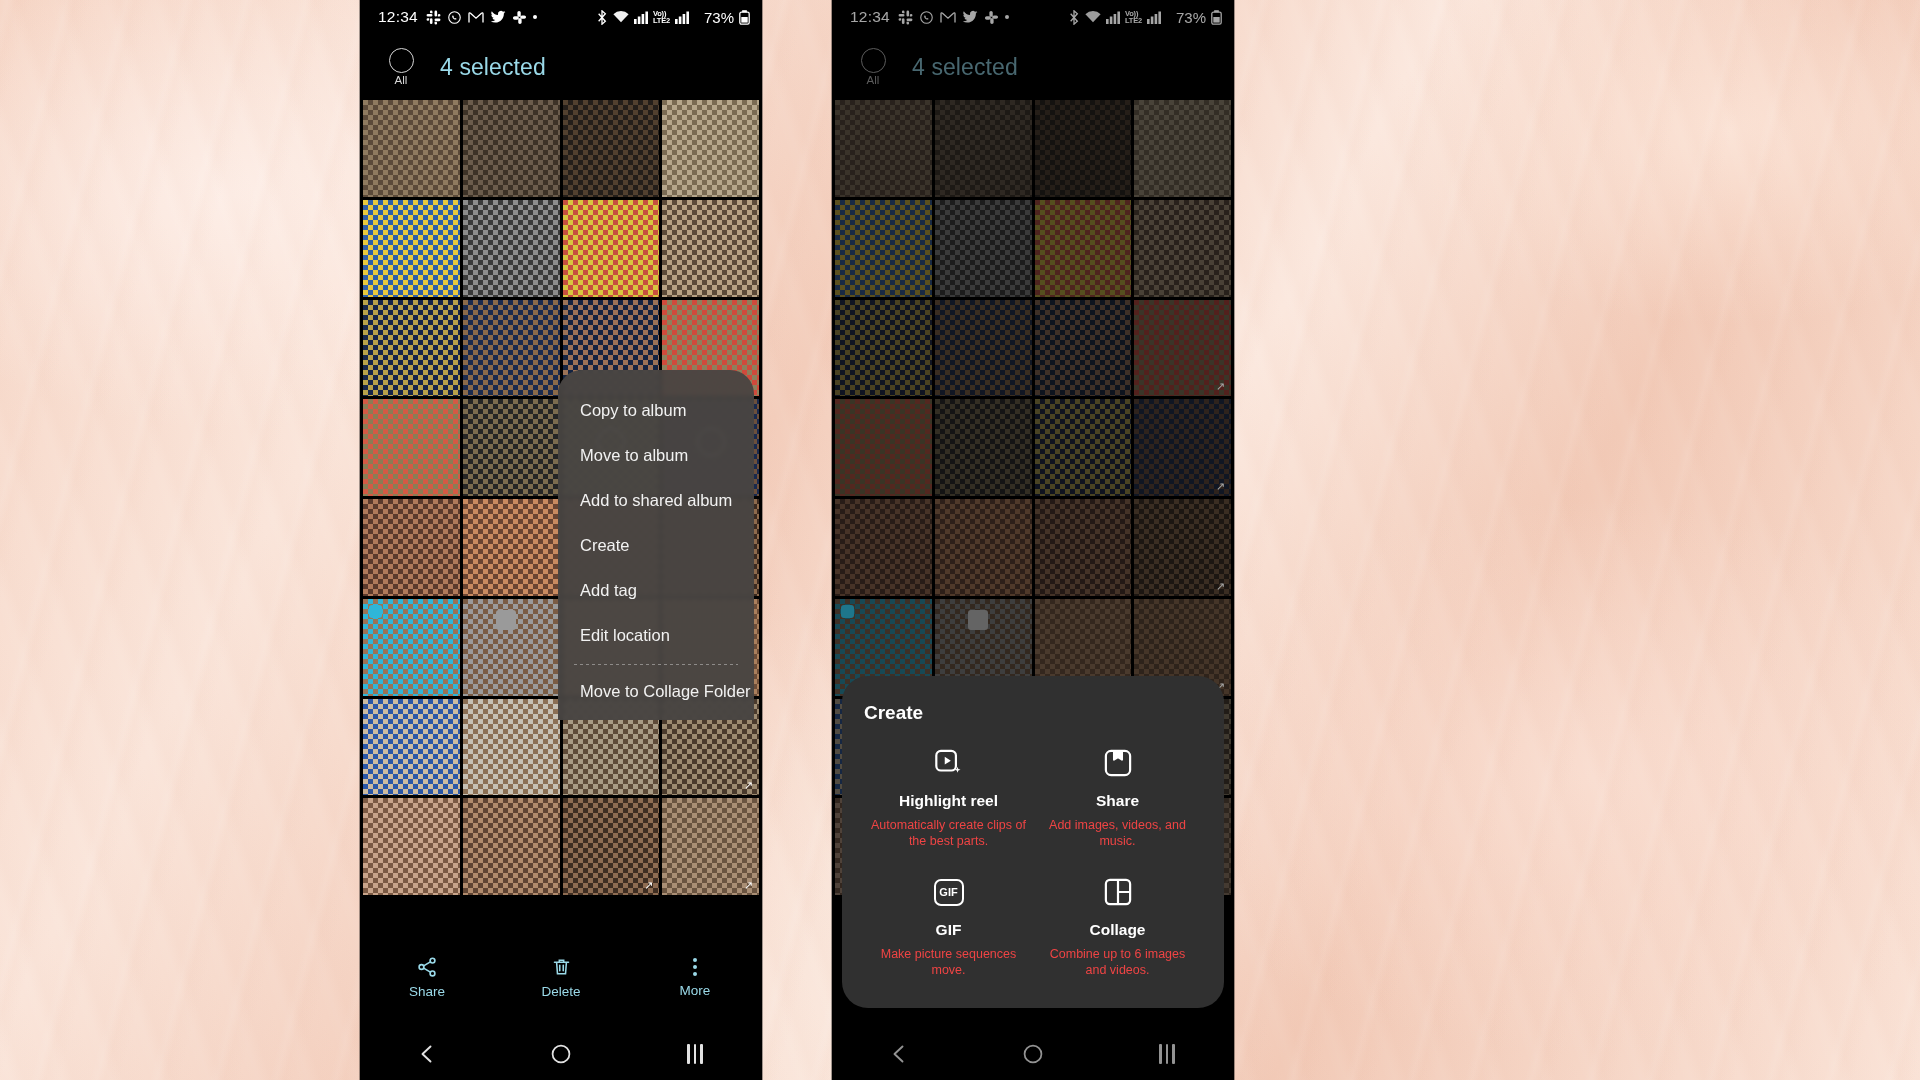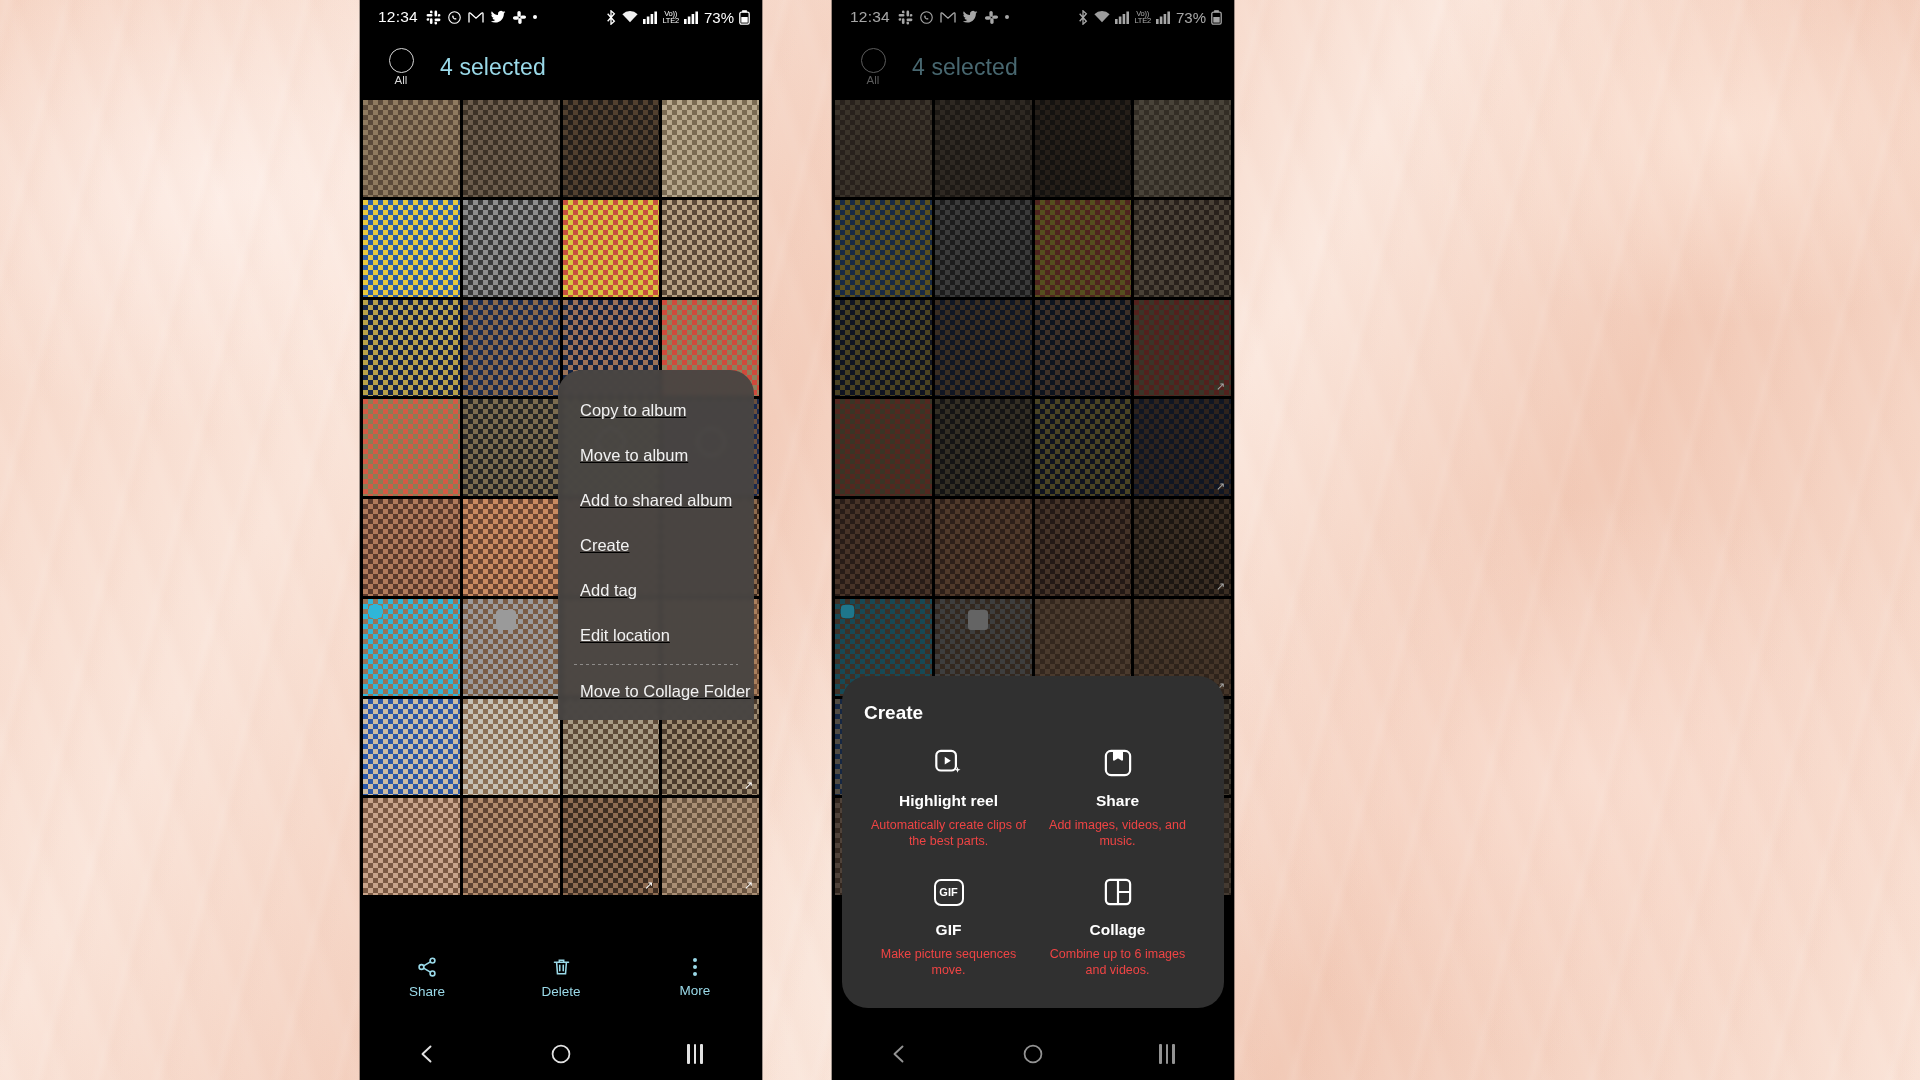--- a/index.html
+++ b/index.html
@@ -56,22 +56,22 @@
     height:34px;display:flex;align-items:center;
     padding:0 12px 0 18px;color:#fff;font-size:15px;gap:7px;
     position:relative;z-index:5;
   }
   .statusbar .clock{font-size:15.5px;letter-spacing:.2px;margin-right:2px;}
   .sb-left{display:flex;align-items:center;gap:6px;}
   .sb-right{display:flex;align-items:center;gap:5px;margin-left:auto;}
   .sb-ic{display:inline-flex;align-items:center;}
   .sb-ic svg{display:block;}
   .dotmark{width:4px;height:4px;border-radius:50%;background:#fff;display:inline-block;}
-  .volte{font-size:7.5px;line-height:7px;text-align:center;font-weight:normal;letter-spacing:-.2px;}
-  .battpct{font-size:15px;margin-left:1px;}
+  .volte{font-size:7.5px;line-height:7px;font-weight:bold;letter-spacing:-.2px;}
+  .battpct{font-size:15px;margin-left:10px;}
 
   
   .sel-header{
     height:66px;display:flex;align-items:center;padding:0 0 0 22px;gap:20px;
     position:relative;z-index:4;background:#000;
   }
   .all-btn{display:flex;flex-direction:column;align-items:center;width:38px;}
   .all-circle{
     width:25px;height:25px;border-radius:50%;
     border:1.6px solid #d6d6d6;box-sizing:border-box;
@@ -137,21 +137,20 @@
   .nav-lines i{width:2.5px;height:20px;background:#e2e2e2;display:block;border-radius:1px;}
 
   
   .popup{
     position:absolute;left:198px;top:370px;width:196px;
     background:rgba(71,68,66,0.94);
     border-radius:24px 24px 0 0;
     padding:18px 0 6px 0;z-index:10;
     backdrop-filter:blur(2px);
     overflow:hidden;
-    text-decoration:underline;
   }
   .popup-item{
     color:#f2f2f2;font-size:16.5px;padding:13px 0 13px 22px;white-space:nowrap;
   }
   .popup-div{height:1px;margin:6px 16px 4px 16px;
     background:repeating-linear-gradient(to right,#8e8b89 0 3px,transparent 3px 6px);}
 
   
   .scrim{
     position:absolute;inset:0;background:rgba(0,0,0,0.35);z-index:9;

